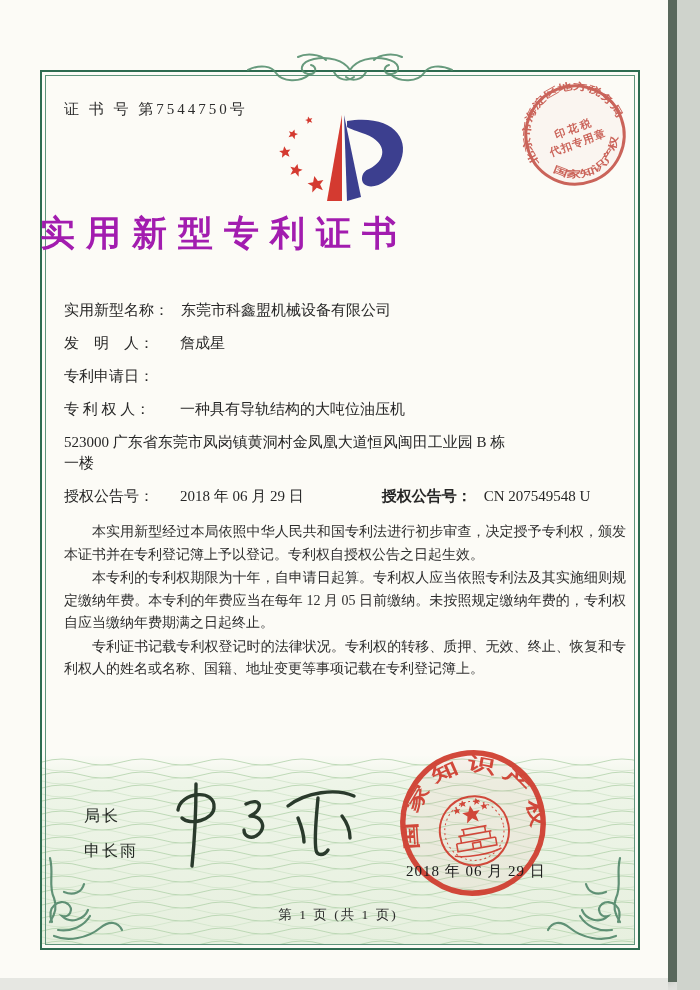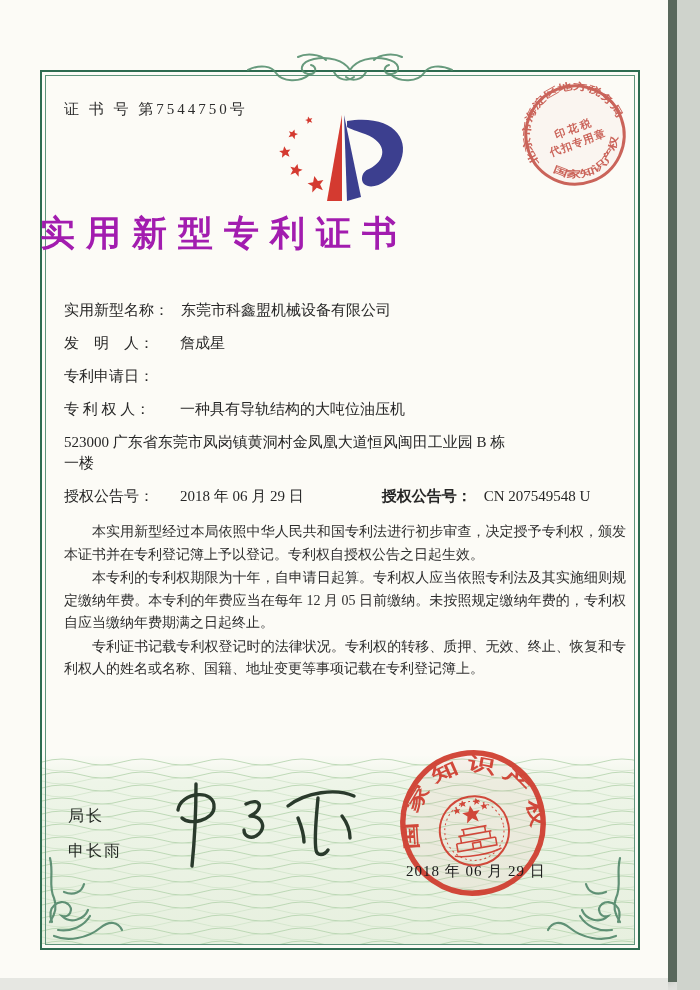--- a/index.html
+++ b/index.html
@@ -27,21 +27,21 @@
   .row{display:flex;font-size:15px;line-height:21px;margin-bottom:12px;font-weight:500;gap:12px;}
   .row .lbl{flex:0 0 104px;white-space:pre;}
   .row .val{flex:1;}
   .row .val.addr{max-width:446px;}
   .row.grant .val{flex:0 0 auto;}
   .row.grant .lbl2{margin-left:66px;white-space:pre;font-weight:bold;}
   .paras{margin-top:14px;}
   .paras p{margin:0 0 1px 0;font-size:14px;line-height:22.5px;text-indent:2em;
            color:#2e2e2e;text-align:justify;}
 
-  .signer{position:absolute;left:68px;top:806px;z-index:4;font-size:16px;color:#232823;}
+  .signer{position:absolute;left:84px;top:806px;z-index:4;font-size:16px;color:#232823;}
   .signer div{margin-bottom:14px;letter-spacing:2px;}
   .signature{position:absolute;left:150px;top:776px;z-index:4;}
   .seal-big{position:absolute;left:394px;top:744px;z-index:4;}
   .issue-date{position:absolute;left:406px;top:862px;z-index:5;font-size:15px;
               letter-spacing:1px;color:#1a1a1a;font-weight:500;}
   .footer{position:absolute;left:40px;top:906px;width:596px;text-align:center;
           font-size:13.5px;letter-spacing:2px;color:#2c2c2c;z-index:4;}
   .tax-stamp{position:absolute;left:516px;top:76px;z-index:5;}
   .ornament-top{position:absolute;left:240px;top:52px;z-index:4;}
   .flourish{position:absolute;z-index:2;}
@@ -243,13 +243,14 @@
         <textPath href="#taxTop" startOffset="2" textLength="158" lengthAdjust="spacingAndGlyphs">北京市海淀区地方税务局</textPath>
       </text>
       <text font-size="9.5" fill="#c24a3f" font-weight="700">
         <textPath href="#taxBot" startOffset="8" textLength="104" lengthAdjust="spacingAndGlyphs">国家知识产权局</textPath>
       </text>
       <text x="60" y="57" text-anchor="middle" font-size="11" font-weight="700" fill="#c24a3f">印 花 税</text>
       <text x="60" y="72" text-anchor="middle" font-size="11" font-weight="700" fill="#c24a3f" letter-spacing="1">代扣专用章</text>
     </g>
   </svg>
 
+  <div class="footer">第 1 页 (共 1 页)</div>
 </div>
 
 </body></html>

